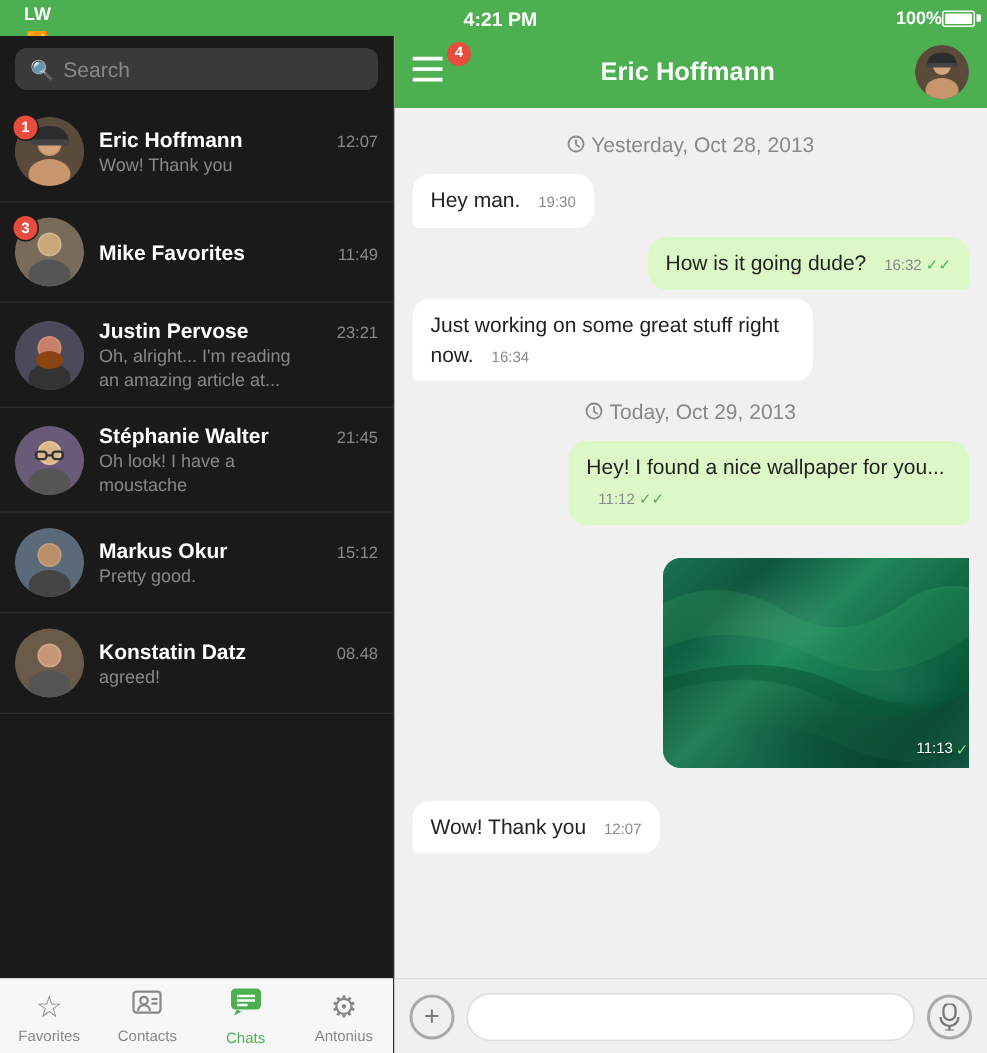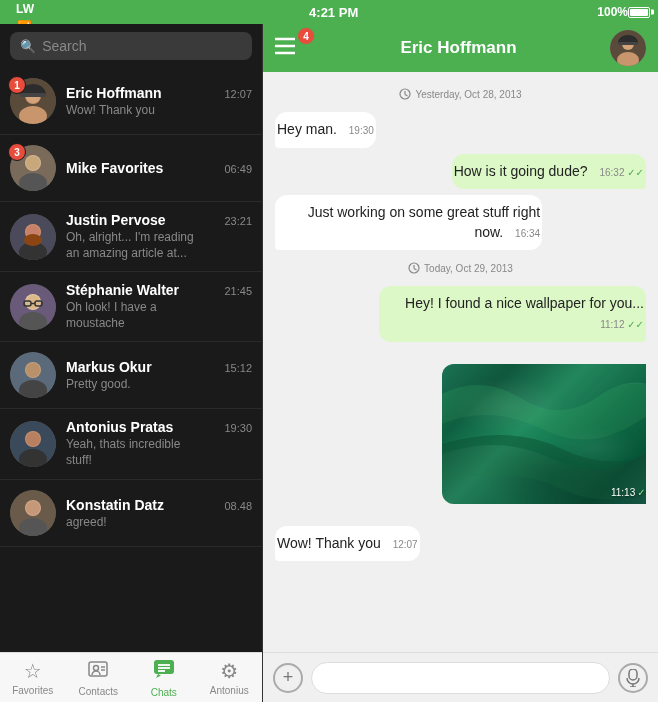--- a/index.html
+++ b/index.html
@@ -130,32 +130,31 @@
       flex: 1;
       overflow-y: auto;
       padding: 10px 12px;
       display: flex;
       flex-direction: column;
       gap: 6px;
     }
 
     .date-separator {
       display: flex; align-items: center; justify-content: center;
-      color: #888; font-size: 10px; margin: 6px 0;
+      color: #888; font-size: 14px; margin: 6px 0;
       gap: 4px;
     }
 
     .msg-bubble {
       max-width: 72%;
-      padding: 8px 2px;
+      padding: 8px 12px;
       border-radius: 12px;
       font-size: 14px;
       line-height: 1.4;
       position: relative;
-      text-align: right;
     }
     .msg-received {
       background: white;
       align-self: flex-start;
       border-bottom-left-radius: 4px;
       color: #222;
     }
     .msg-sent {
       background: #dcf8c6;
       align-self: flex-end;
@@ -309,21 +308,21 @@
               <circle cx="23" cy="18" r="8" fill="#d4b896"></circle>
               <ellipse cx="23" cy="38" rx="14" ry="10" fill="#555"></ellipse>
               <circle cx="23" cy="18" r="7" fill="#c8a87a"></circle>
             </svg>
           </div>
           <div class="badge">3</div>
         </div>
         <div class="chat-info">
           <div class="chat-name-row">
             <span class="chat-name">Mike Favorites</span>
-            <span class="chat-time">06:49</span>
+            <span class="chat-time">11:49</span>
           </div>
         </div>
       </div>
 
       <div class="chat-item">
         <div class="avatar-wrapper">
           <div class="avatar">
             <svg viewBox="0 0 46 46" xmlns="http://www.w3.org/2000/svg">
               <circle cx="23" cy="23" r="23" fill="#4a4a5a"></circle>
               <circle cx="23" cy="18" r="8" fill="#d4956c"></circle>
@@ -380,39 +379,20 @@
         </div>
         <div class="chat-info">
           <div class="chat-name-row">
             <span class="chat-name">Markus Okur</span>
             <span class="chat-time">15:12</span>
           </div>
           <div class="chat-preview">Pretty good.</div>
         </div>
       </div>
 
-      <div class="chat-item">
-        <div class="avatar-wrapper">
-          <div class="avatar">
-            <svg viewBox="0 0 46 46" xmlns="http://www.w3.org/2000/svg">
-              <circle cx="23" cy="23" r="23" fill="#3a4a5a"></circle>
-              <circle cx="23" cy="18" r="8" fill="#c89070"></circle>
-              <ellipse cx="23" cy="38" rx="14" ry="10" fill="#333"></ellipse>
-              <circle cx="23" cy="18" r="7" fill="#b88060"></circle>
-            </svg>
-          </div>
-        </div>
-        <div class="chat-info">
-          <div class="chat-name-row">
-            <span class="chat-name">Antonius Pratas</span>
-            <span class="chat-time">19:30</span>
-          </div>
-          <div class="chat-preview-multi">Yeah, thats incredible<br>stuff!</div>
-        </div>
-      </div>
 
       <div class="chat-item">
         <div class="avatar-wrapper">
           <div class="avatar">
             <svg viewBox="0 0 46 46" xmlns="http://www.w3.org/2000/svg">
               <circle cx="23" cy="23" r="23" fill="#6a5a4a"></circle>
               <circle cx="23" cy="18" r="8" fill="#d4a888"></circle>
               <ellipse cx="23" cy="38" rx="14" ry="10" fill="#555"></ellipse>
               <circle cx="23" cy="18" r="7" fill="#c49878"></circle>
             </svg>

